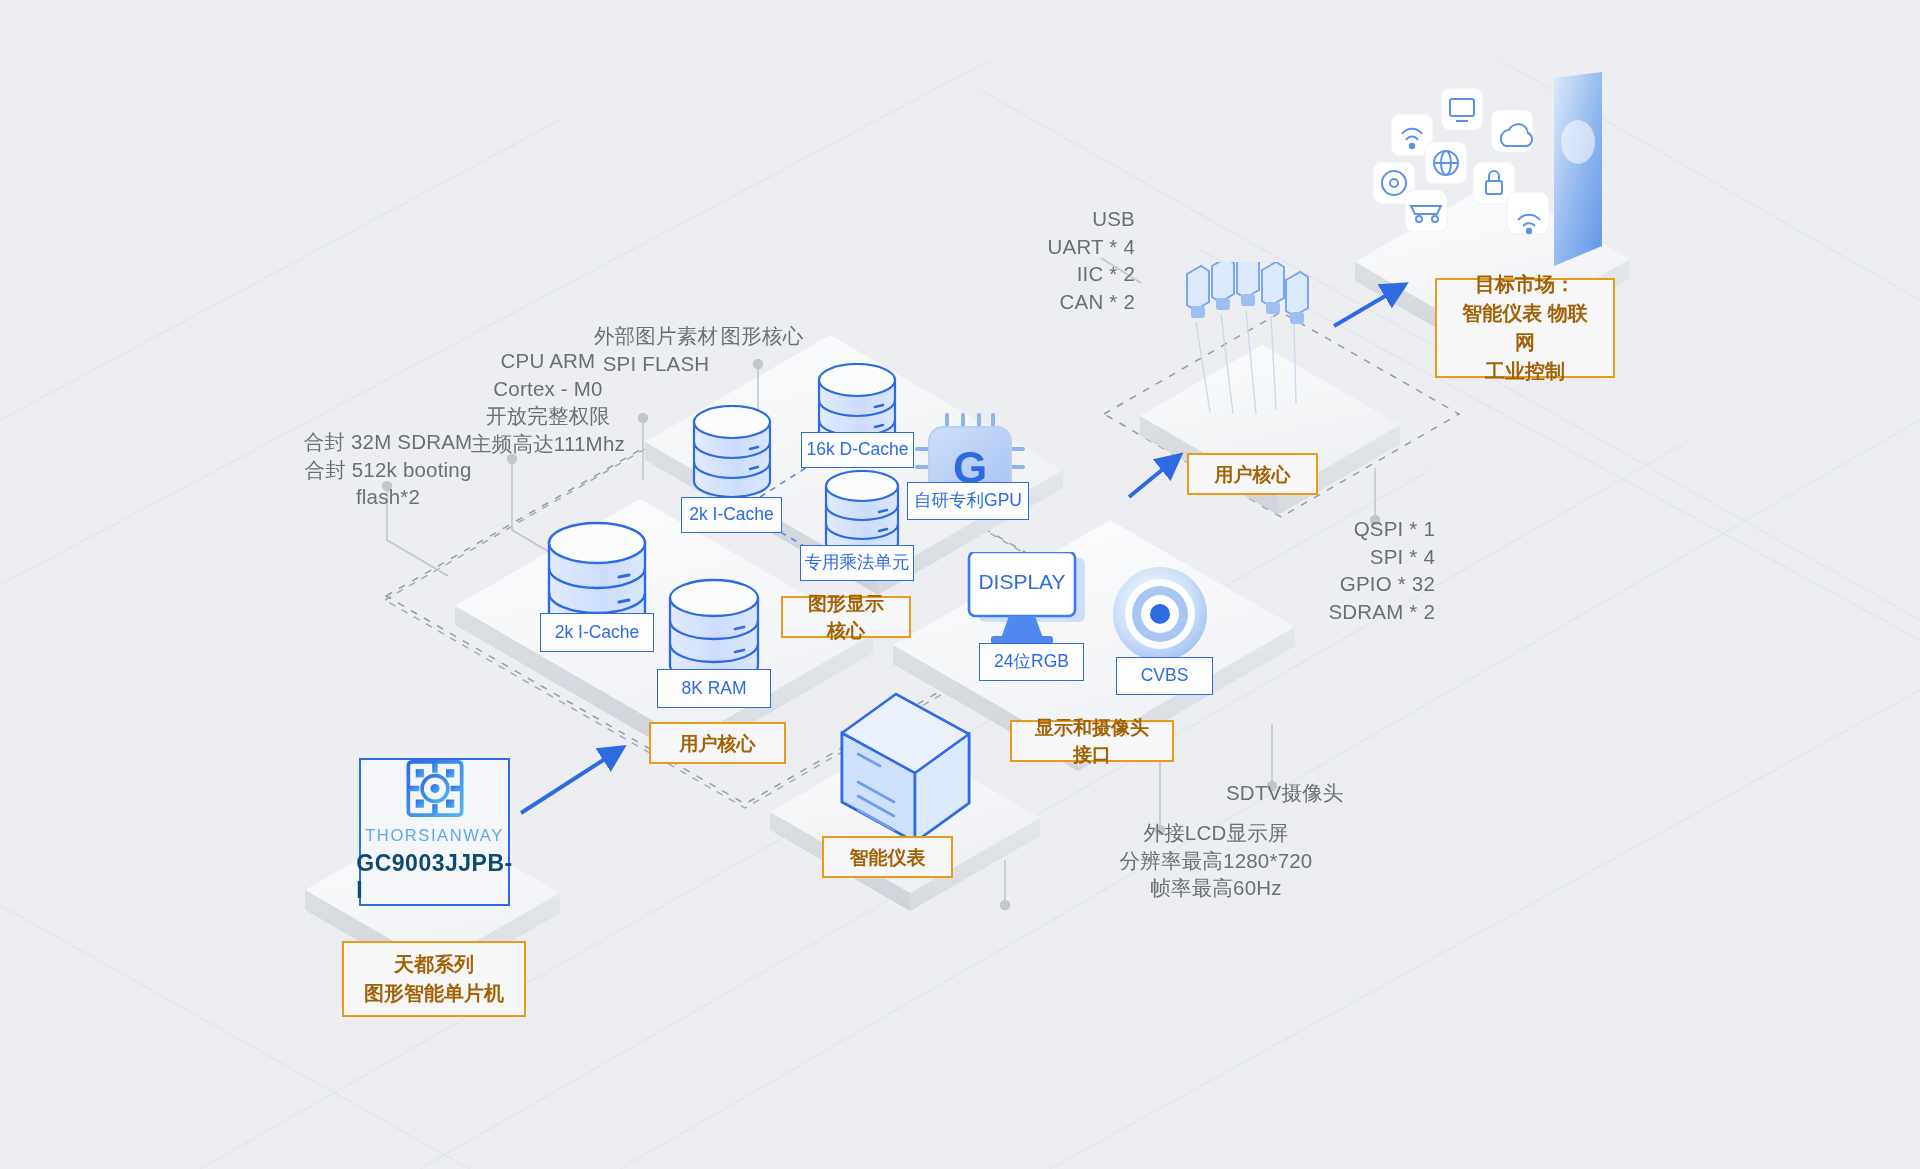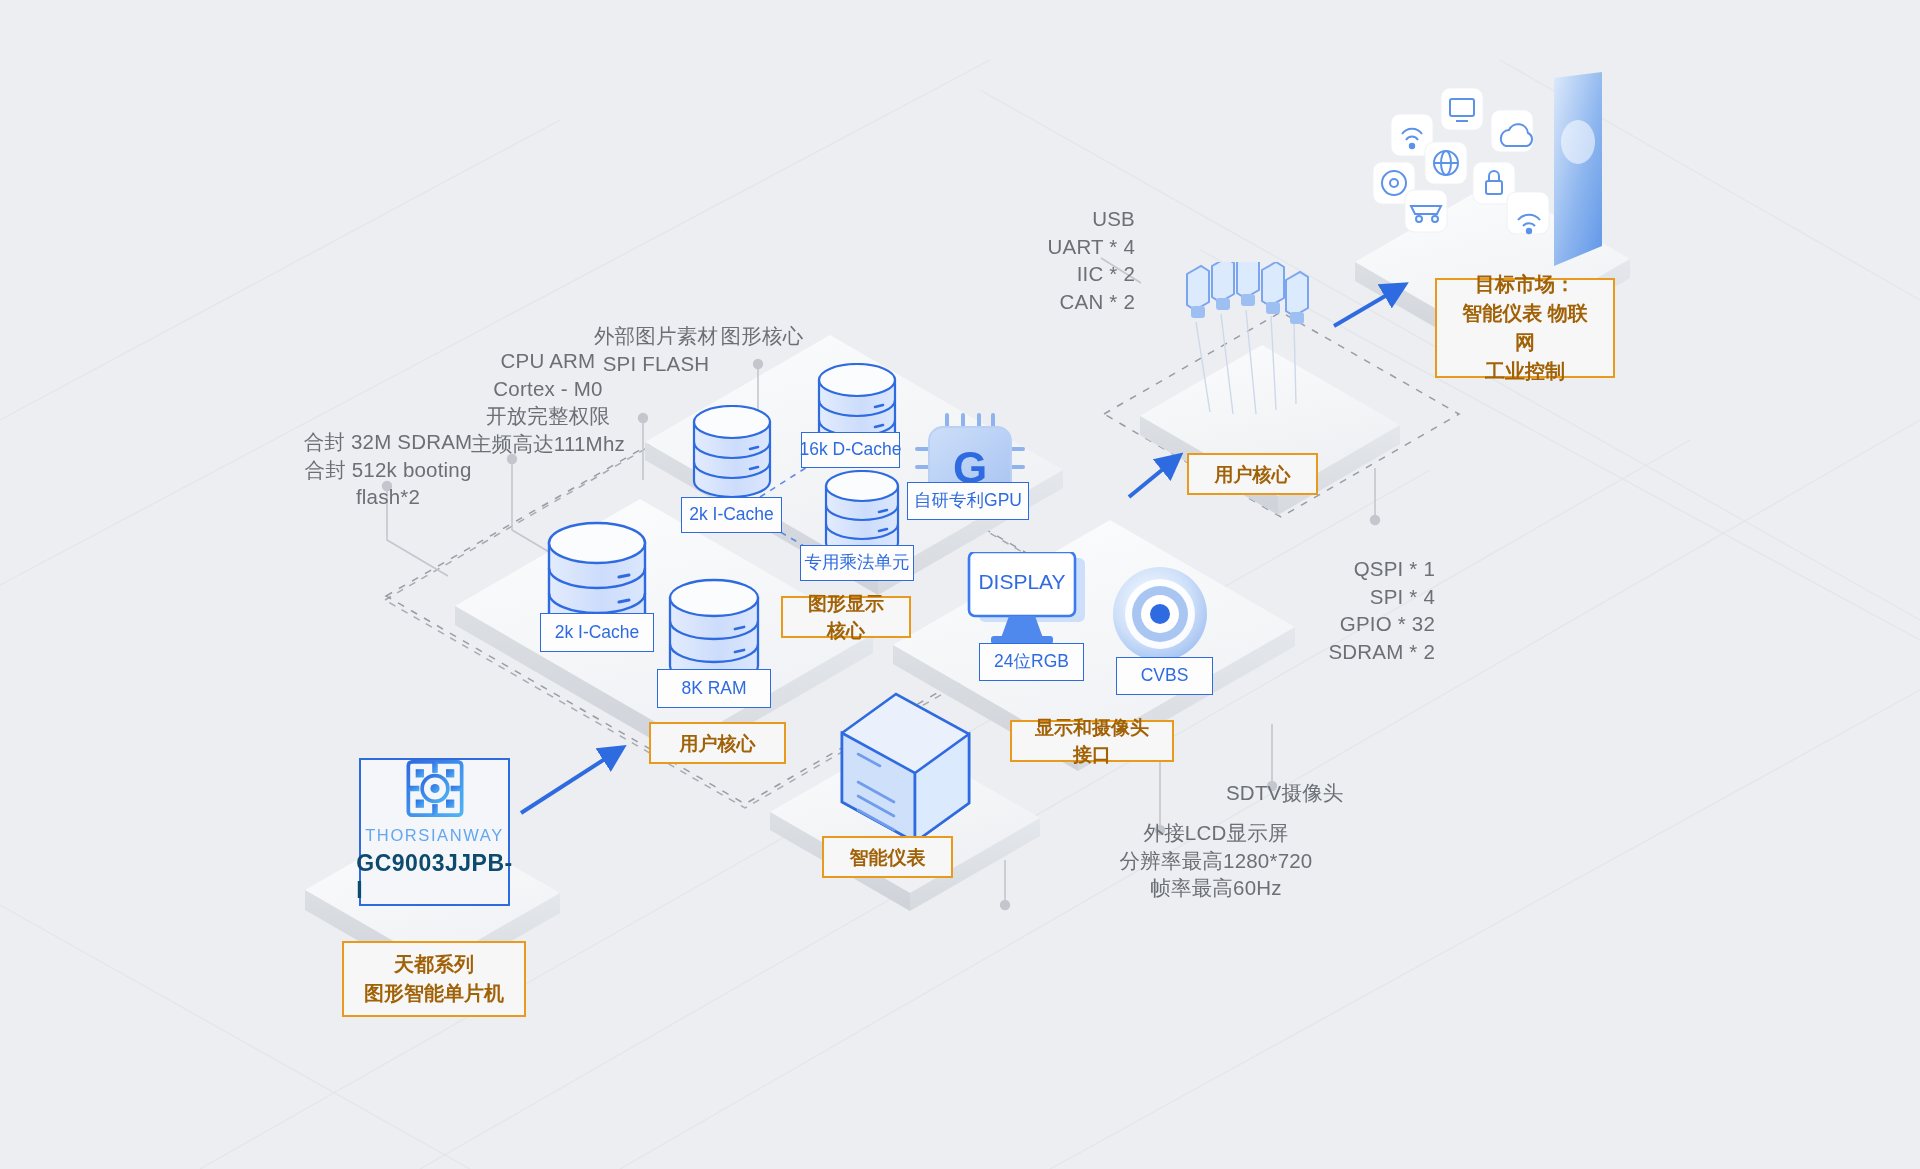--- a/index.html
+++ b/index.html
@@ -452,21 +452,21 @@
     <div class="chip-brand">THORSIANWAY</div>
     <div class="chip-pn">GC9003JJPB-I</div>
   </div>
 
   <div class="blabel" style="left:540px;top:613px;width:114px;height:39px;">2k I-Cache</div>
 
   <div class="blabel" style="left:657px;top:669px;width:114px;height:39px;">8K RAM</div>
 
   <div class="blabel" style="left:681px;top:497px;width:101px;height:36px;">2k I-Cache</div>
 
-  <div class="blabel" style="left:801px;top:432px;width:99px;height:36px;">16k D-Cache</div>
+  <div class="blabel" style="left:801px;top:432px;width:113px;height:36px;">16k D-Cache</div>
 
   <div class="blabel" style="left:800px;top:545px;width:114px;height:36px;">专用乘法单元</div>
 
   <div class="blabel" style="left:907px;top:482px;width:122px;height:38px;">自研专利GPU</div>
 
   <div class="blabel" style="left:979px;top:643px;width:105px;height:38px;">24位RGB</div>
 
   <div class="blabel" style="left:1116px;top:657px;width:97px;height:38px;">CVBS</div>
 
   <div class="olabel" style="left:649px;top:722px;width:137px;height:42px;">用户核心</div>
@@ -498,21 +498,21 @@
   <div class="note c" style="left:576px;top:322px;width:160px;">外部图片素材
 SPI FLASH</div>
 
   <div class="note c" style="left:706px;top:322px;width:112px;">图形核心</div>
 
   <div class="note r" style="left:900px;top:205px;width:235px;">USB
 UART * 4
 IIC * 2
 CAN * 2</div>
 
-  <div class="note r" style="left:1270px;top:515px;width:165px;margin-top:40px;">QSPI * 1
+  <div class="note r" style="left:1270px;top:515px;width:165px;">QSPI * 1
 SPI * 4
 GPIO * 32
 SDRAM * 2</div>
 
   <div class="note l" style="left:1226px;top:779px;width:190px;">SDTV摄像头</div>
 
   <div class="note c" style="left:1107px;top:819px;width:218px;">外接LCD显示屏
 分辨率最高1280*720
 帧率最高60Hz</div>
 

